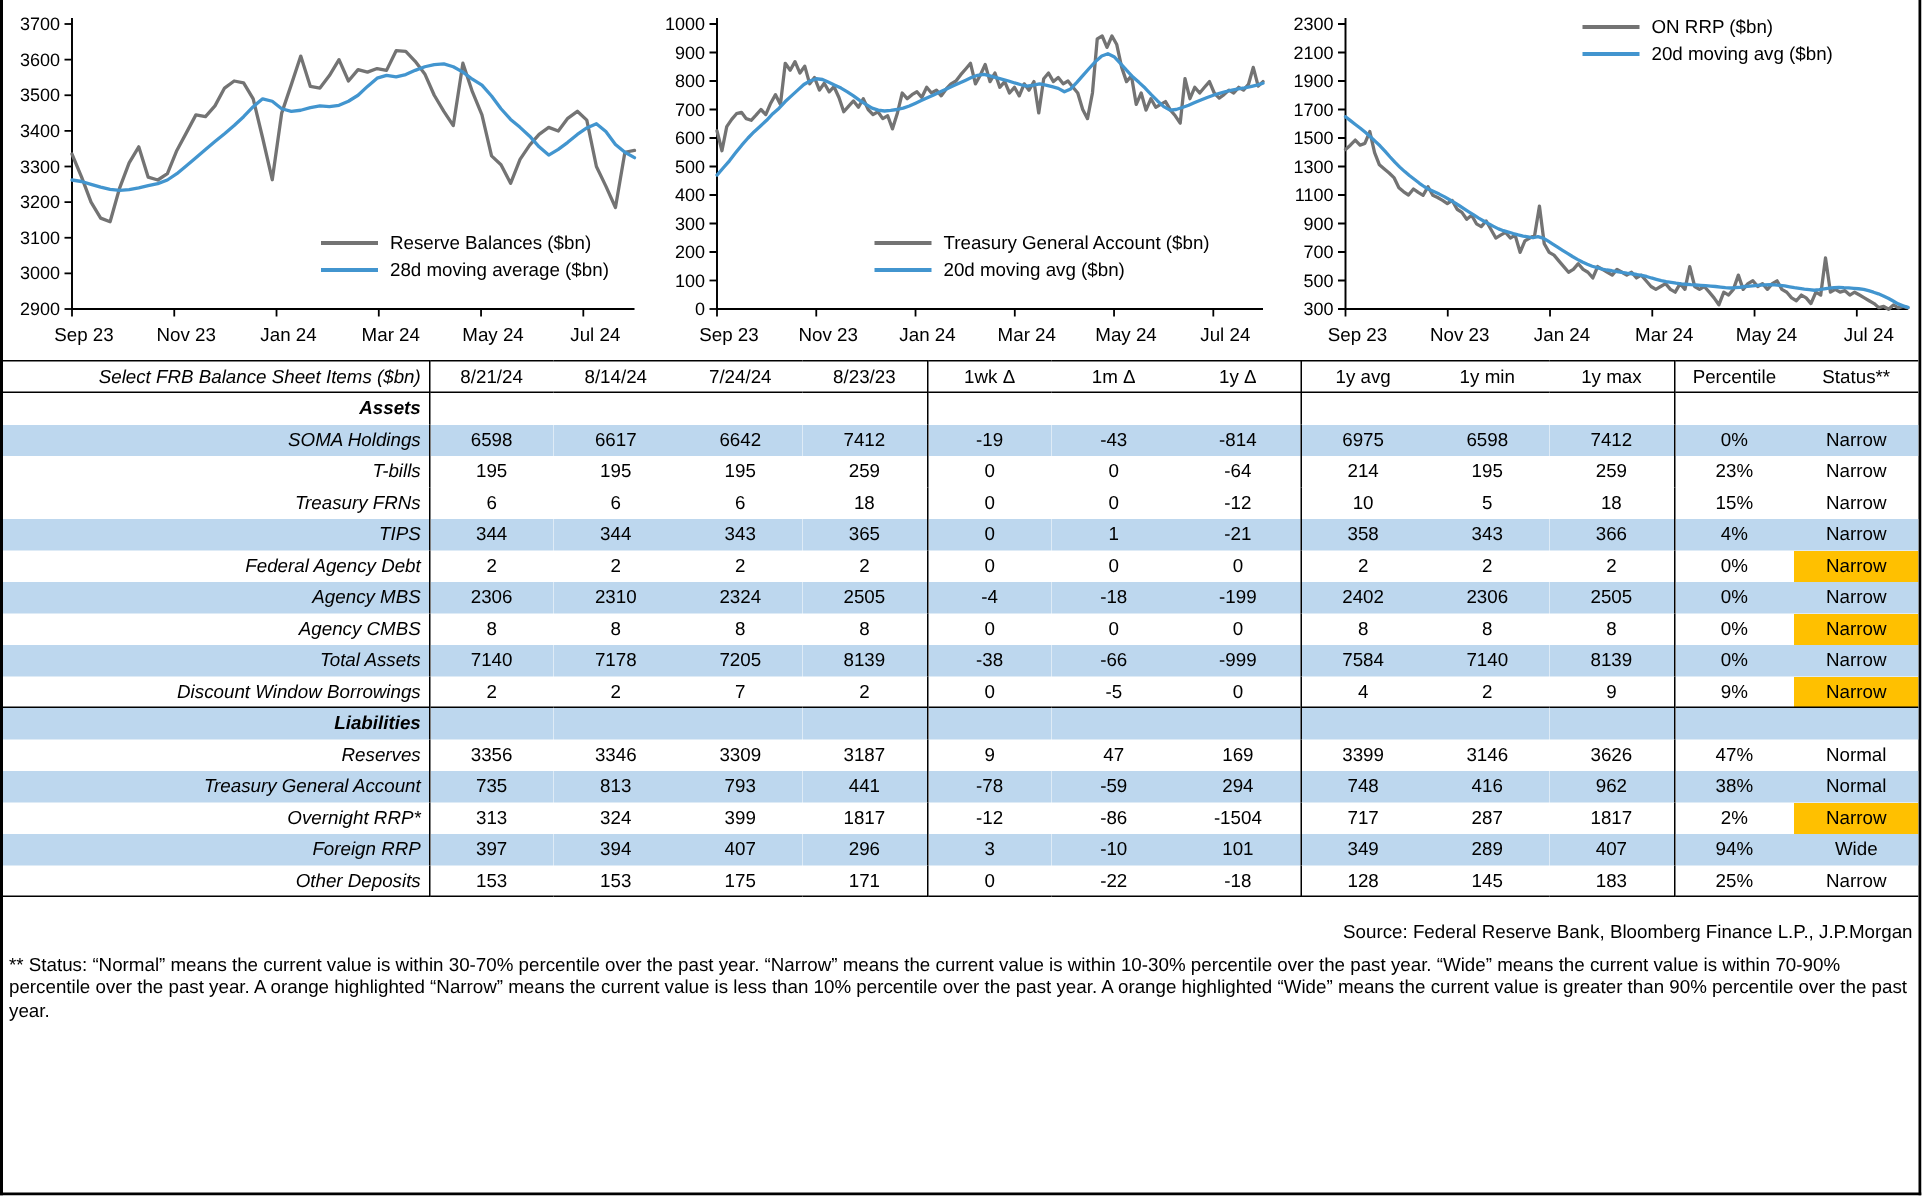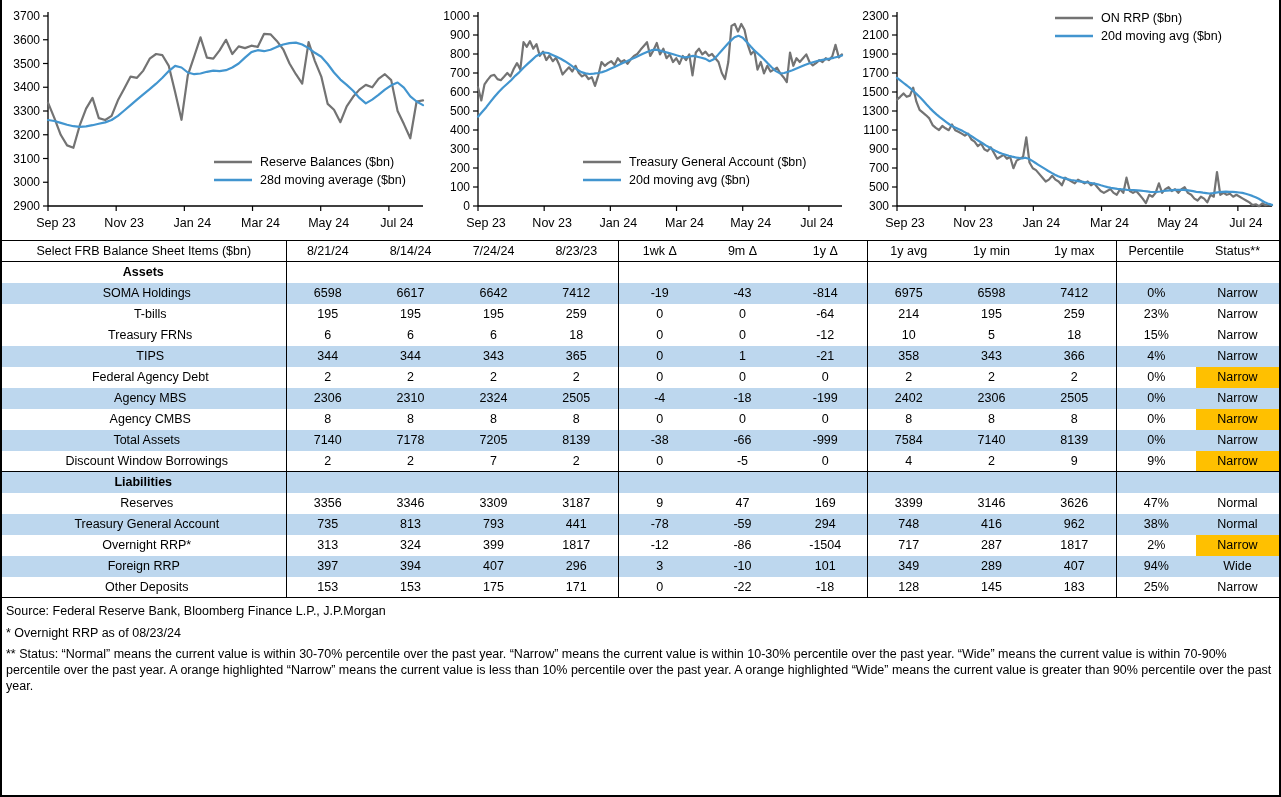--- a/index.html
+++ b/index.html
@@ -10,30 +10,30 @@
   }
   .charts-row{display:flex;flex-direction:row;align-items:flex-start;height:236px;padding-top:4px;}
   .chart-box{flex:0 0 auto;}
   svg text{font-family:"Liberation Sans",sans-serif;fill:#000;}
   .bs-table{border-collapse:collapse;table-layout:fixed;width:1277px;font-size:12.5px;}
   .bs-table th,.bs-table td{
     height:21px;padding:0 5px;text-align:center;font-weight:normal;
     overflow:hidden;white-space:nowrap;box-sizing:border-box;
   }
   .bs-table .header-row th{border-top:1.5px solid #000;border-bottom:1.5px solid #000;}
-  .bs-table .label{text-align:center;}
+  .bs-table .label{text-align:right;font-style:italic;}
   .bs-table tr.section td{font-weight:bold;}
   .bs-table tr.rule-top td{border-top:1.5px solid #000;}
   .bs-table tbody tr.last td{border-bottom:1.5px solid #000;}
   .bs-table .group-end{border-right:1.2px solid #000;}
   .bs-table tr.shaded td{background:#BDD7EE;}
   .bs-table td.hl{background:#FFC000;}
   .footnotes{padding:4px 4px 0 4px;font-size:12.5px;line-height:1.25;}
   .footnotes .fn{margin-top:6px;}
-  .footnotes .fn.first{margin-top:2px;}
+  .footnotes .fn.first{margin-top:12px;text-align:right;}
 </style>
 </head>
 <body>
 
 <div class="page">
 
   <div class="charts-row">
     <div class="chart-box">
       <svg id="chart-0" width="430" height="232">
           <line x1="41" y1="202" x2="46" y2="202" stroke="#000" stroke-width="1.2"></line>
@@ -187,21 +187,21 @@
         <col style="width: 83px;">
       </colgroup>
     <thead>
       <tr class="header-row">
         <th class="label group-end">Select FRB Balance Sheet Items ($bn)</th>
       <th>8/21/24</th>
           <th>8/14/24</th>
           <th>7/24/24</th>
           <th class="group-end">8/23/23</th>
           <th>1wk Δ</th>
-          <th>9m Δ</th>
+          <th>1m Δ</th>
           <th class="group-end">1y Δ</th>
           <th>1y avg</th>
           <th>1y min</th>
           <th class="group-end">1y max</th>
           <th>Percentile</th>
           <th>Status**</th>
         </tr>
     </thead>
     <tbody id="bs-body">
         <tr class="section">
@@ -442,17 +442,16 @@
           <td>145</td>
           <td class="group-end">183</td>
           <td>25%</td>
           <td>Narrow</td>
         </tr>
       </tbody>
   </table>
 
   <div class="footnotes">
     <div class="fn first">Source: Federal Reserve Bank, Bloomberg Finance L.P., J.P.Morgan</div>
-    <div class="fn">* Overnight RRP as of 08/23/24</div>
     <div class="fn">** Status: “Normal” means the current value is within 30-70% percentile over the past year. “Narrow” means the current value is within 10-30% percentile over the past year. “Wide” means the current value is within 70-90% percentile over the past year. A orange highlighted “Narrow” means the current value is less than 10% percentile over the past year. A orange highlighted “Wide” means the current value is greater than 90% percentile over the past year.</div>
   </div>
 
 </div>
 
 </body></html>

